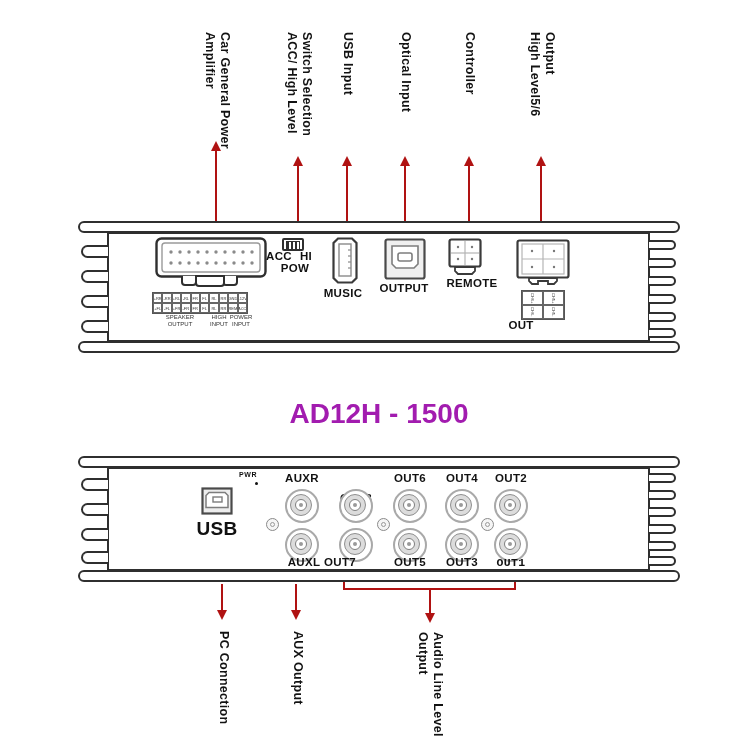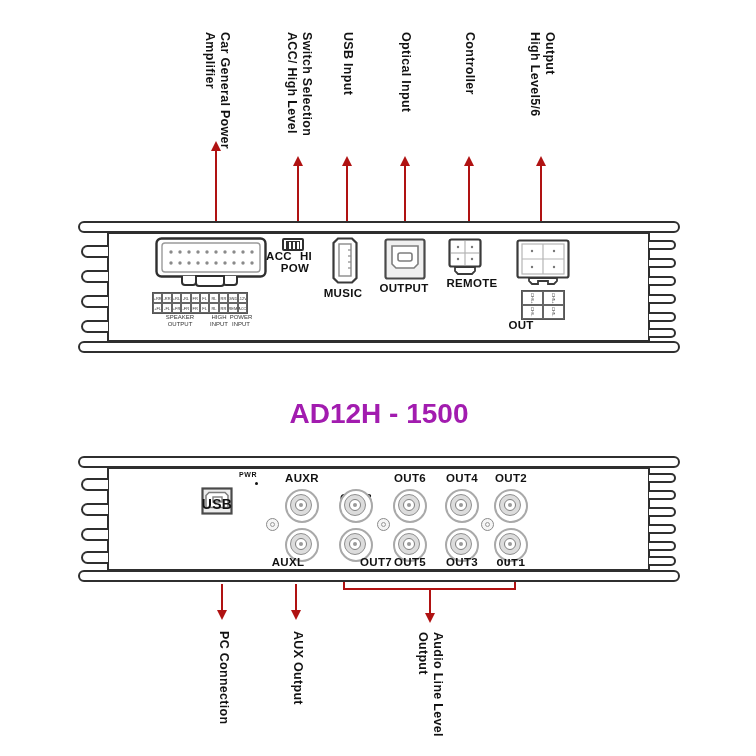--- a/index.html
+++ b/index.html
@@ -282,21 +282,21 @@
   <div class="finR" style="top:556px;"></div>
 
   <div class="clabel" style="left:236px;top:471px;width:24px;font-size:7px;letter-spacing:.6px;">PWR</div>
   <div class="pwrdot" style="left:255px;top:482px;"></div>
 
   <svg class="comp" style="left:201px;top:487px;" width="32" height="28" viewBox="0 0 32 28">
     <rect x="1.5" y="1.5" width="29" height="25" fill="#ededed" stroke="#4a4a4a" stroke-width="2.2"></rect>
     <path d="M8 5.5 h16 l3 3 v12 h-22 v-12 z" fill="#fff" stroke="#7d7d7d" stroke-width="1.5"></path>
     <rect x="12" y="10" width="9" height="5" fill="none" stroke="#7d7d7d" stroke-width="1.4"></rect>
   </svg>
-  <div class="clabel" style="left:191px;top:496px;width:52px;font-size:14px;">USB</div>
+  <div class="clabel" style="left:191px;top:518px;width:52px;font-size:19px;">USB</div>
 
   <div class="clabel" style="left:274px;top:472px;width:56px;">AUXR</div>
   <div class="clabel" style="left:328px;top:492px;width:56px;">OUT8</div>
   <div class="clabel" style="left:382px;top:472px;width:56px;">OUT6</div>
   <div class="clabel" style="left:434px;top:472px;width:56px;">OUT4</div>
   <div class="clabel" style="left:483px;top:472px;width:56px;">OUT2</div>
 
   <div class="rca" style="left:285px;top:489px;">
       <div class="r2"></div>
       <div class="r3"></div>
@@ -346,22 +346,22 @@
       <div class="r2"></div>
       <div class="r3"></div>
       <div class="r4"></div>
     </div>
   <div class="rca" style="left:494px;top:528px;">
       <div class="r2"></div>
       <div class="r3"></div>
       <div class="r4"></div>
     </div>
 
-  <div class="clabel" style="left:260px;top:556px;width:56px;">AUXL</div>
-  <div class="clabel" style="left:348px;top:556px;width:56px;">OUT7</div>
+  <div class="clabel" style="left:276px;top:556px;width:56px;">AUXL</div>
+  <div class="clabel" style="left:312px;top:556px;width:56px;">OUT7</div>
   <div class="clabel" style="left:382px;top:556px;width:56px;">OUT5</div>
   <div class="clabel" style="left:434px;top:556px;width:56px;">OUT3</div>
   <div class="clabel" style="left:483px;top:556px;width:56px;font-family:Liberation Mono, monospace;">OUT1</div>
 
   <div class="arr down" style="left:222px;top:584px;height:36px;">
       <div class="shaft"></div>
       <div class="head"></div>
     </div>
   <div class="arr down" style="left:296px;top:584px;height:36px;">
       <div class="shaft"></div>

